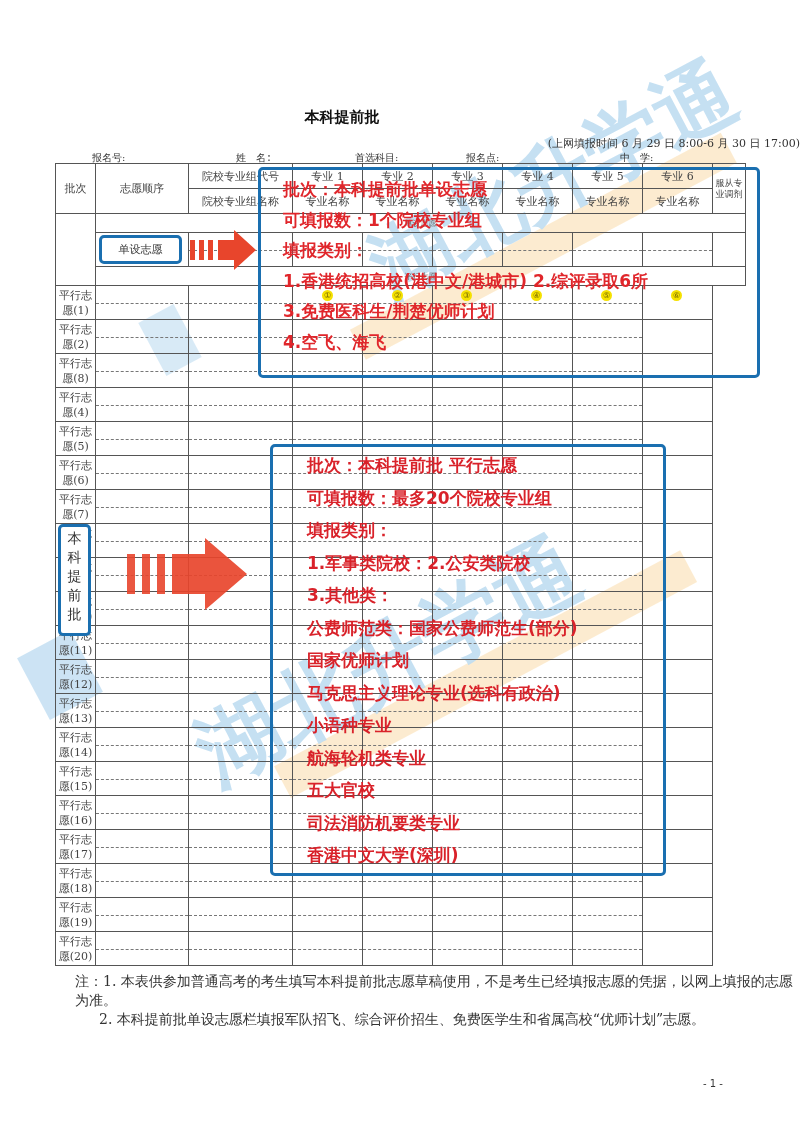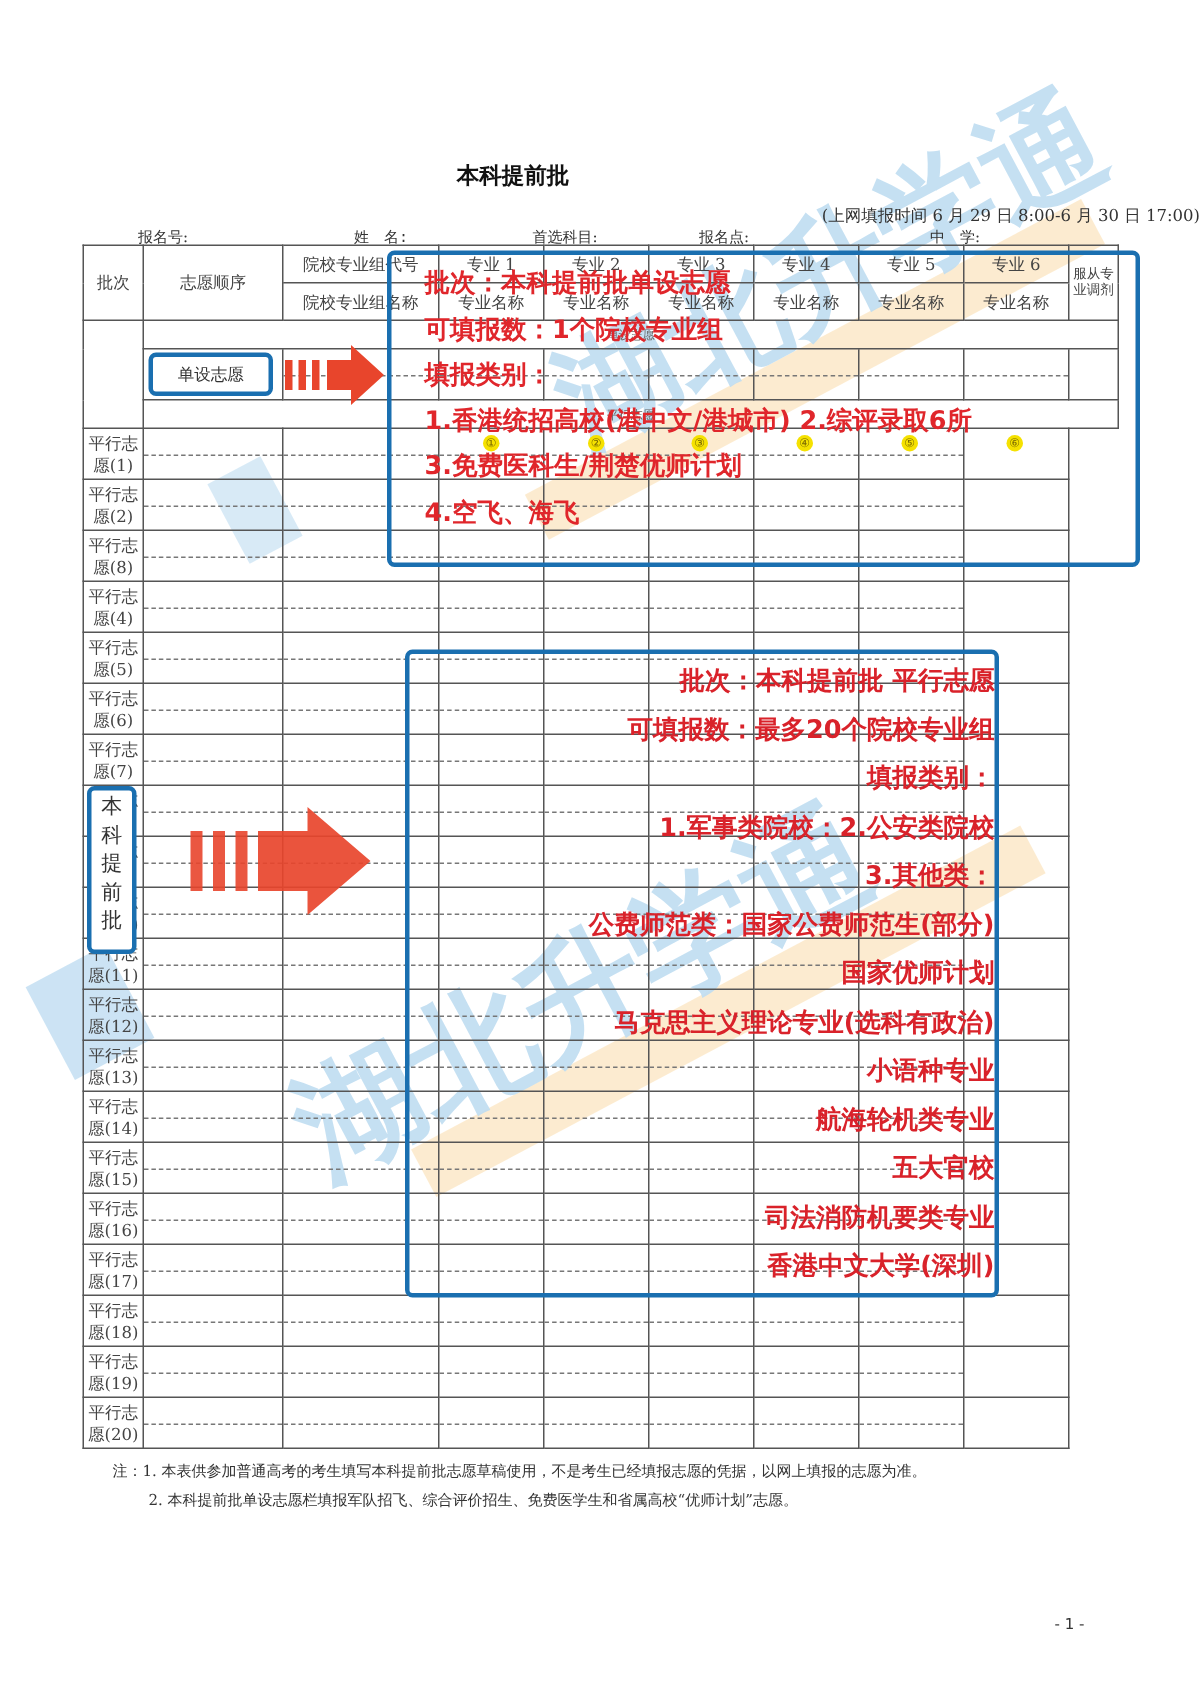--- a/index.html
+++ b/index.html
@@ -20,21 +20,21 @@
   .dash { position:relative; }
   .dash::after { content:""; position:absolute; left:0; right:0; top:50%; border-top:1px dashed #777; }
   .fuc { font-size:9px !important; line-height:11px; }
   
   .box { border:3px solid #1a6fb0; border-radius:5px; background:transparent;padding-left:12px; }
   .redtxt { color:#e0262b; font-family:"DejaVu Sans", sans-serif; font-weight:bold; font-size:17px; line-height:30.5px; white-space:nowrap; }
   .redtxt2 { color:#d9222a; font-family:"DejaVu Sans", sans-serif; font-weight:bold; font-size:17px; line-height:32.5px; white-space:nowrap; }
   .tag { border:3px solid #1a6fb0; border-radius:5px; background:#fff; font-size:11px; color:#333; text-align:center; }
   .vtag { border:3px solid #1a6fb0; border-radius:5px; background:#fff; font-size:14px; color:#333; text-align:center; line-height:19px; padding-top:2px; }
   .num { width:11px; height:11px; border-radius:50%; background:#f5e100; font-size:8px; line-height:11px; text-align:center; color:#7a6a00; }
-  .notes { left:75px; top:972px; font-size:10px; color:#333; line-height:19px; }
+  .notes { left:75px; top:972px; font-size:14px; color:#333; line-height:19px; }
   .pagenum { left:703px; top:1078px; font-size:10px; color:#333; font-family:"DejaVu Sans", sans-serif; }
   .wm { opacity:0.35; pointer-events:none; }
 </style>
 </head>
 <body>
 
 <svg class="abs wm" style="left:0;top:0;" width="800" height="1131" viewBox="0 0 800 1131">
   <g transform="rotate(-28 500 250)">
     <rect x="330" y="250" width="420" height="34" fill="#f5b042" opacity="0.7"></rect>
     <text x="380" y="240" font-family="DejaVu Sans, sans-serif" font-size="80" font-weight="bold" fill="#4a9fd8" opacity="0.9">湖北升学通</text>
@@ -387,21 +387,21 @@
   <div class="redtxt" style="padding-left:10px;padding-top:4px;">
     <div>批次：本科提前批单设志愿</div>
     <div>可填报数：1个院校专业组</div>
     <div>填报类别：</div>
     <div>1.香港统招高校(港中文/港城市) 2.综评录取6所</div>
     <div>3.免费医科生/荆楚优师计划</div>
     <div>4.空飞、海飞</div>
   </div>
 </div>
 
-<div class="abs box" style="left:270px;top:433px;width:378px;height:426px;text-align:right;">
+<div class="abs box" style="left:270px;top:444px;width:378px;height:426px;">
   <div class="redtxt2" style="padding-left:22px;padding-top:2px;">
     <div>批次：本科提前批 平行志愿</div>
     <div>可填报数：最多20个院校专业组</div>
     <div>填报类别：</div>
     <div>1.军事类院校：2.公安类院校</div>
     <div>3.其他类：</div>
     <div>公费师范类：国家公费师范生(部分)</div>
     <div>国家优师计划</div>
     <div>马克思主义理论专业(选科有政治)</div>
     <div>小语种专业</div>

